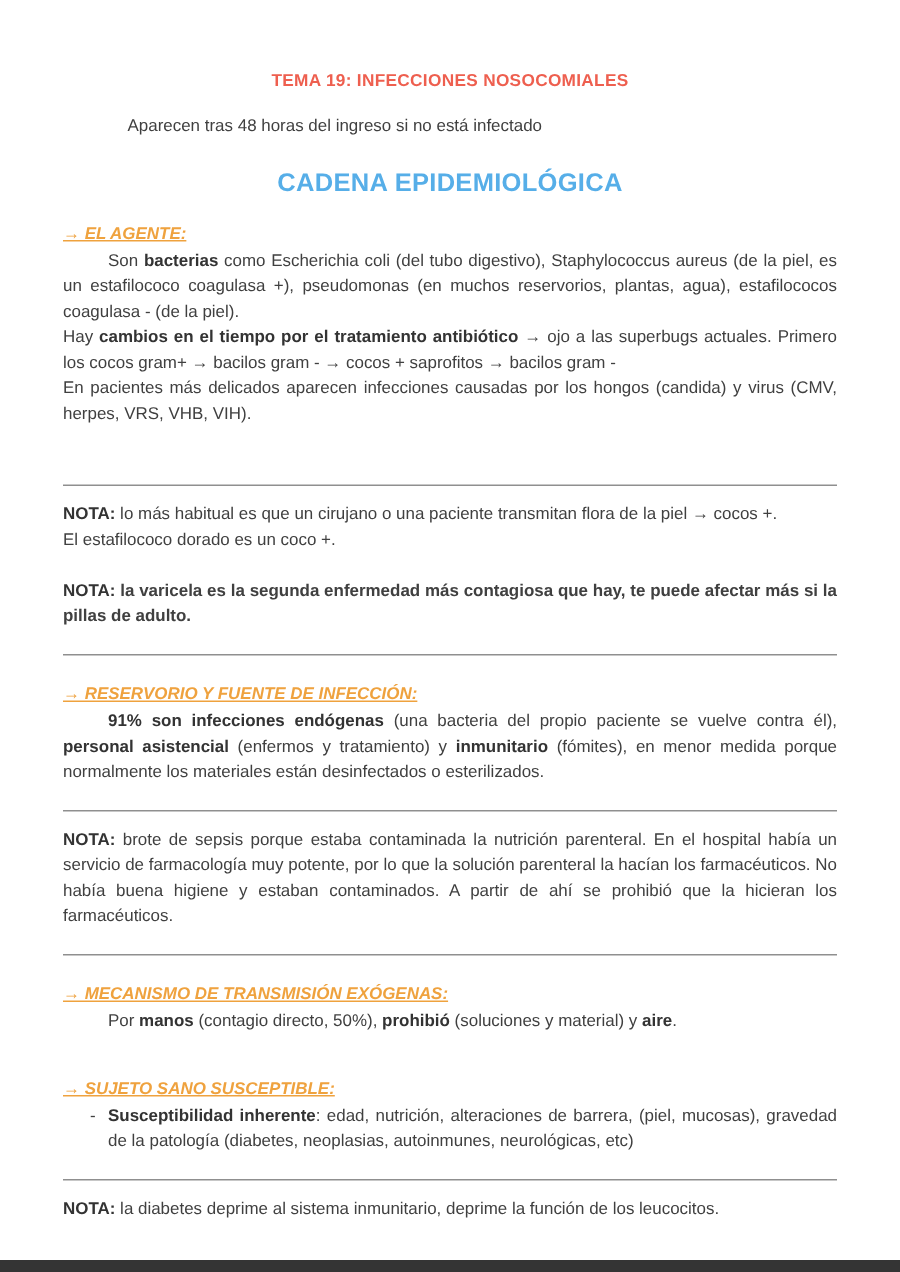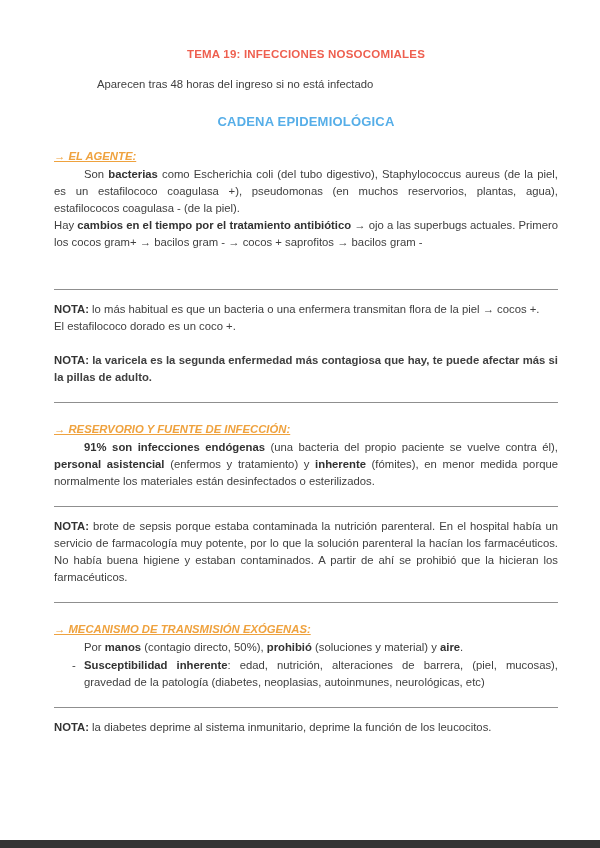--- a/index.html
+++ b/index.html
@@ -5,38 +5,38 @@
   html, body { margin: 0; padding: 0; }
   body {
     width: 600px; height: 848px;
     background: #ffffff;
     font-family: "Liberation Sans", sans-serif;
     color: #404040;
     position: relative;
     overflow: hidden;
   }
   .page {
-    padding: 46px 42px 0 54px;
+    padding: 46px 42px 0 42px;
     font-size: 11.3px;
     line-height: 17px;
   }
   .title {
     margin: 0;
     text-align: center;
     color: #ee5f4f;
     font-size: 11.5px;
     font-weight: bold;
     letter-spacing: 0.2px;
   }
   .intro { margin: 13px; text-indent: 30px; }
   .chain-heading {
     margin: 20px 0 3px;
     text-align: center;
     color: #56aee8;
-    font-size: 13px;
+    font-size: 17px;
     font-weight: bold;
     letter-spacing: 0.2px;
   }
   .sec-heading {
     margin: 18px 0 1px;
     color: #efa23e;
     font-style: italic;
     font-weight: 600;
     text-decoration: underline;
   }
@@ -67,48 +67,50 @@
 <div class="page">
 
   <h1 class="title">TEMA 19: INFECCIONES NOSOCOMIALES</h1>
   <p class="intro">Aparecen tras 48 horas del ingreso si no está infectado</p>
 
   <h2 class="chain-heading">CADENA EPIDEMIOLÓGICA</h2>
 
   <p class="sec-heading" style="">→ EL AGENTE:</p>
   <p class="para indent"><span>Son </span><b>bacterias</b><span> como Escherichia coli (del tubo digestivo), Staphylococcus aureus (de la piel, es un estafilococo coagulasa +), pseudomonas (en muchos reservorios, plantas, agua), estafilococos coagulasa - (de la piel).</span></p>
   <p class="para"><span>Hay </span><b>cambios en el tiempo por el tratamiento antibiótico</b><span> → ojo a las superbugs actuales. Primero los cocos gram+ → bacilos gram - → cocos + saprofitos → bacilos gram -</span></p>
+  <p class="para">En pacientes más delicados aparecen infecciones causadas por los hongos (candida) y virus (CMV, herpes, VRS, VHB, VIH).</p>
 
   <hr class="rule rule-first">
 
   <div class="nota">
-    <p class="para"><b>NOTA:</b><span> lo más habitual es que un bacteria o una enfermera transmitan flora de la piel → cocos +.</span></p>
+    <p class="para"><b>NOTA:</b><span> lo más habitual es que un cirujano o una paciente transmitan flora de la piel → cocos +.</span></p>
     <p class="para">El estafilococo dorado es un coco +.</p>
   </div>
 
   <div class="nota mt-blank">
     <p class="para"><b>NOTA:</b><span> la varicela es la segunda enfermedad más contagiosa que hay, te puede afectar más si la pillas de adulto.</span></p>
   </div>
 
   <hr class="rule">
 
   <p class="sec-heading">→ RESERVORIO Y FUENTE DE INFECCIÓN:</p>
-  <p class="para indent"><b>91% son infecciones endógenas</b><span> (una bacteria del propio paciente se vuelve contra él), </span><b>personal asistencial</b><span> (enfermos y tratamiento) y </span><b>inherente</b><span> (fómites), en menor medida porque normalmente los materiales están desinfectados o esterilizados.</span></p>
+  <p class="para indent"><b>91% son infecciones endógenas</b><span> (una bacteria del propio paciente se vuelve contra él), </span><b>personal asistencial</b><span> (enfermos y tratamiento) y </span><b>inmunitario</b><span> (fómites), en menor medida porque normalmente los materiales están desinfectados o esterilizados.</span></p>
 
   <hr class="rule">
 
   <div class="nota">
     <p class="para"><b>NOTA:</b><span> brote de sepsis porque estaba contaminada la nutrición parenteral. En el hospital había un servicio de farmacología muy potente, por lo que la solución parenteral la hacían los farmacéuticos. No había buena higiene y estaban contaminados. A partir de ahí se prohibió que la hicieran los farmacéuticos.</span></p>
   </div>
 
   <hr class="rule">
 
   <p class="sec-heading">→ MECANISMO DE TRANSMISIÓN EXÓGENAS:</p>
   <p class="para indent"><span>Por </span><b>manos</b><span> (contagio directo, 50%), </span><b>prohibió</b><span> (soluciones y material) y </span><b>aire</b><span>.</span></p>
 
+  <p class="sec-heading mt-lg">→ SUJETO SANO SUSCEPTIBLE:</p>
   <div class="bullet">
     <span class="bullet-marker">-</span>
     <div class="bullet-text"><b>Susceptibilidad inherente</b><span>: edad, nutrición, alteraciones de barrera, (piel, mucosas), gravedad de la patología (diabetes, neoplasias, autoinmunes, neurológicas, etc)</span></div>
   </div>
 
   <hr class="rule">
 
   <div class="nota">
     <p class="para"><b>NOTA:</b><span> la diabetes deprime al sistema inmunitario, deprime la función de los leucocitos.</span></p>
   </div>

